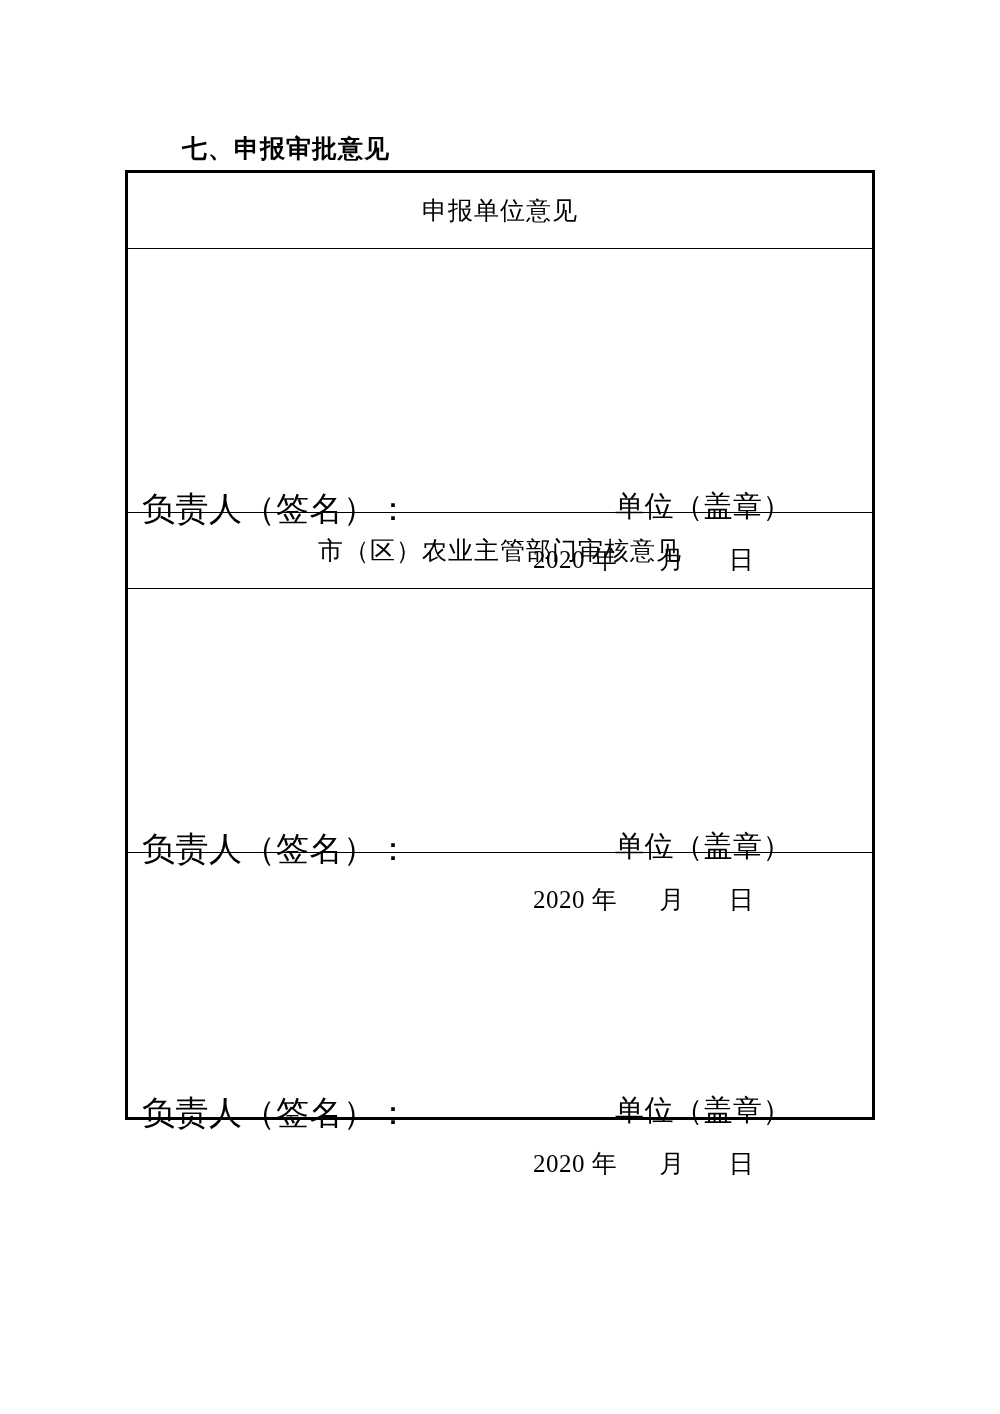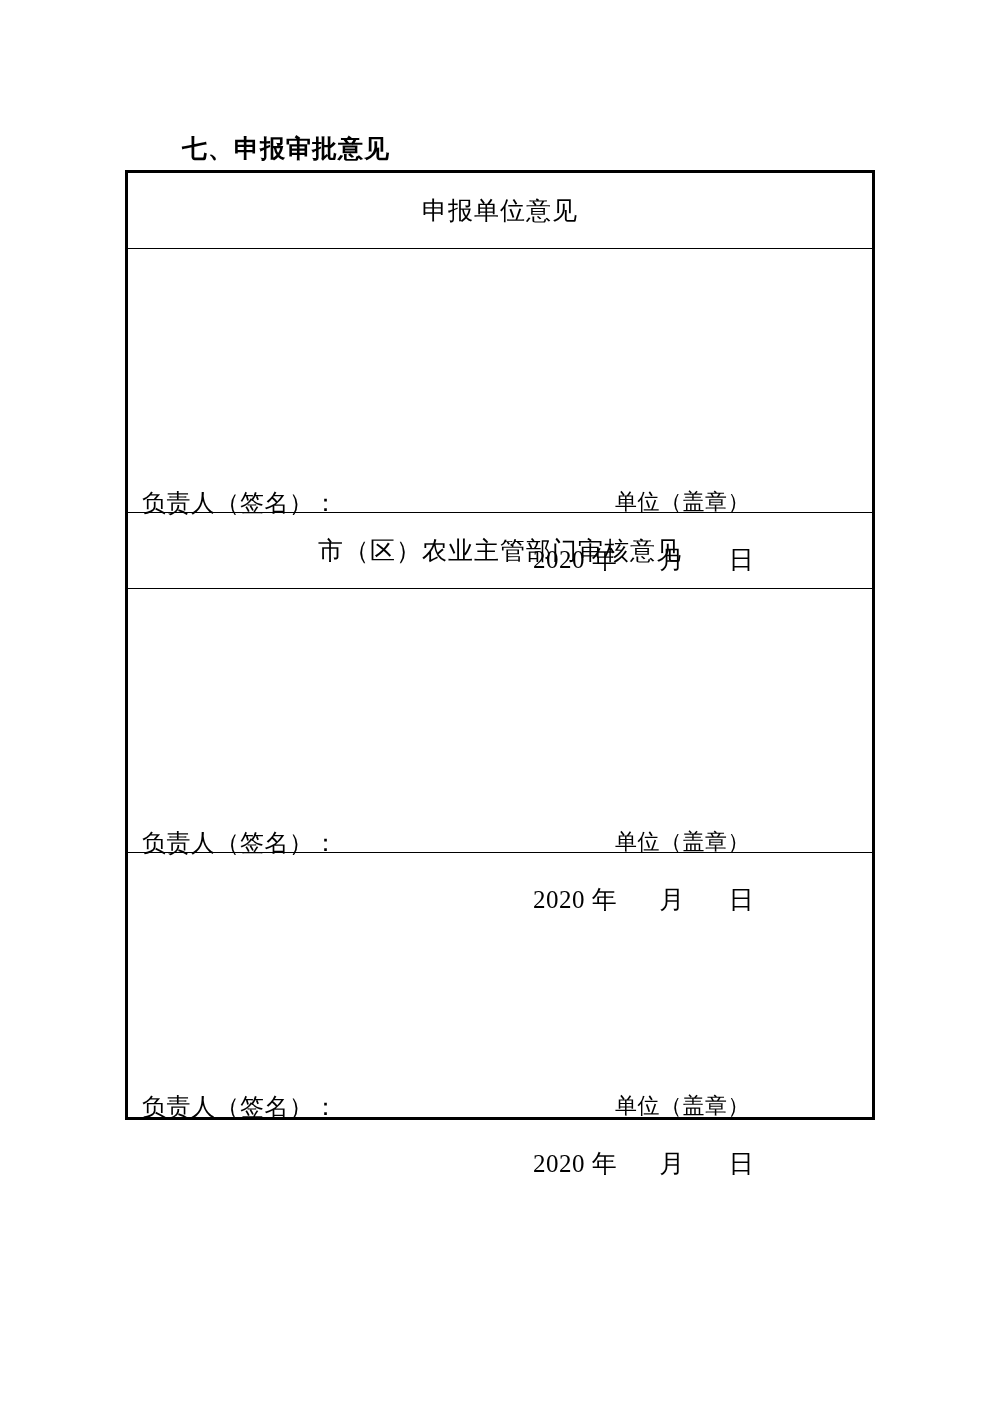--- a/index.html
+++ b/index.html
@@ -68,27 +68,27 @@
     position: absolute;
     left: 0;
     right: 0;
     top: 238px;
     display: flex;
     align-items: baseline;
   }
   .sign-name {
     position: absolute;
     left: 14px;
-    font-size: 24px;
+    font-size: 33px;
     letter-spacing: 0.5px;
   }
   .sign-unit {
     position: absolute;
     left: 487px;
-    font-size: 22px;
+    font-size: 29px;
     letter-spacing: 0.5px;
   }
   .date-line {
     position: absolute;
     left: 0;
     right: 0;
     top: 294px;
     font-size: 25px;
   }
   .date-inner {

